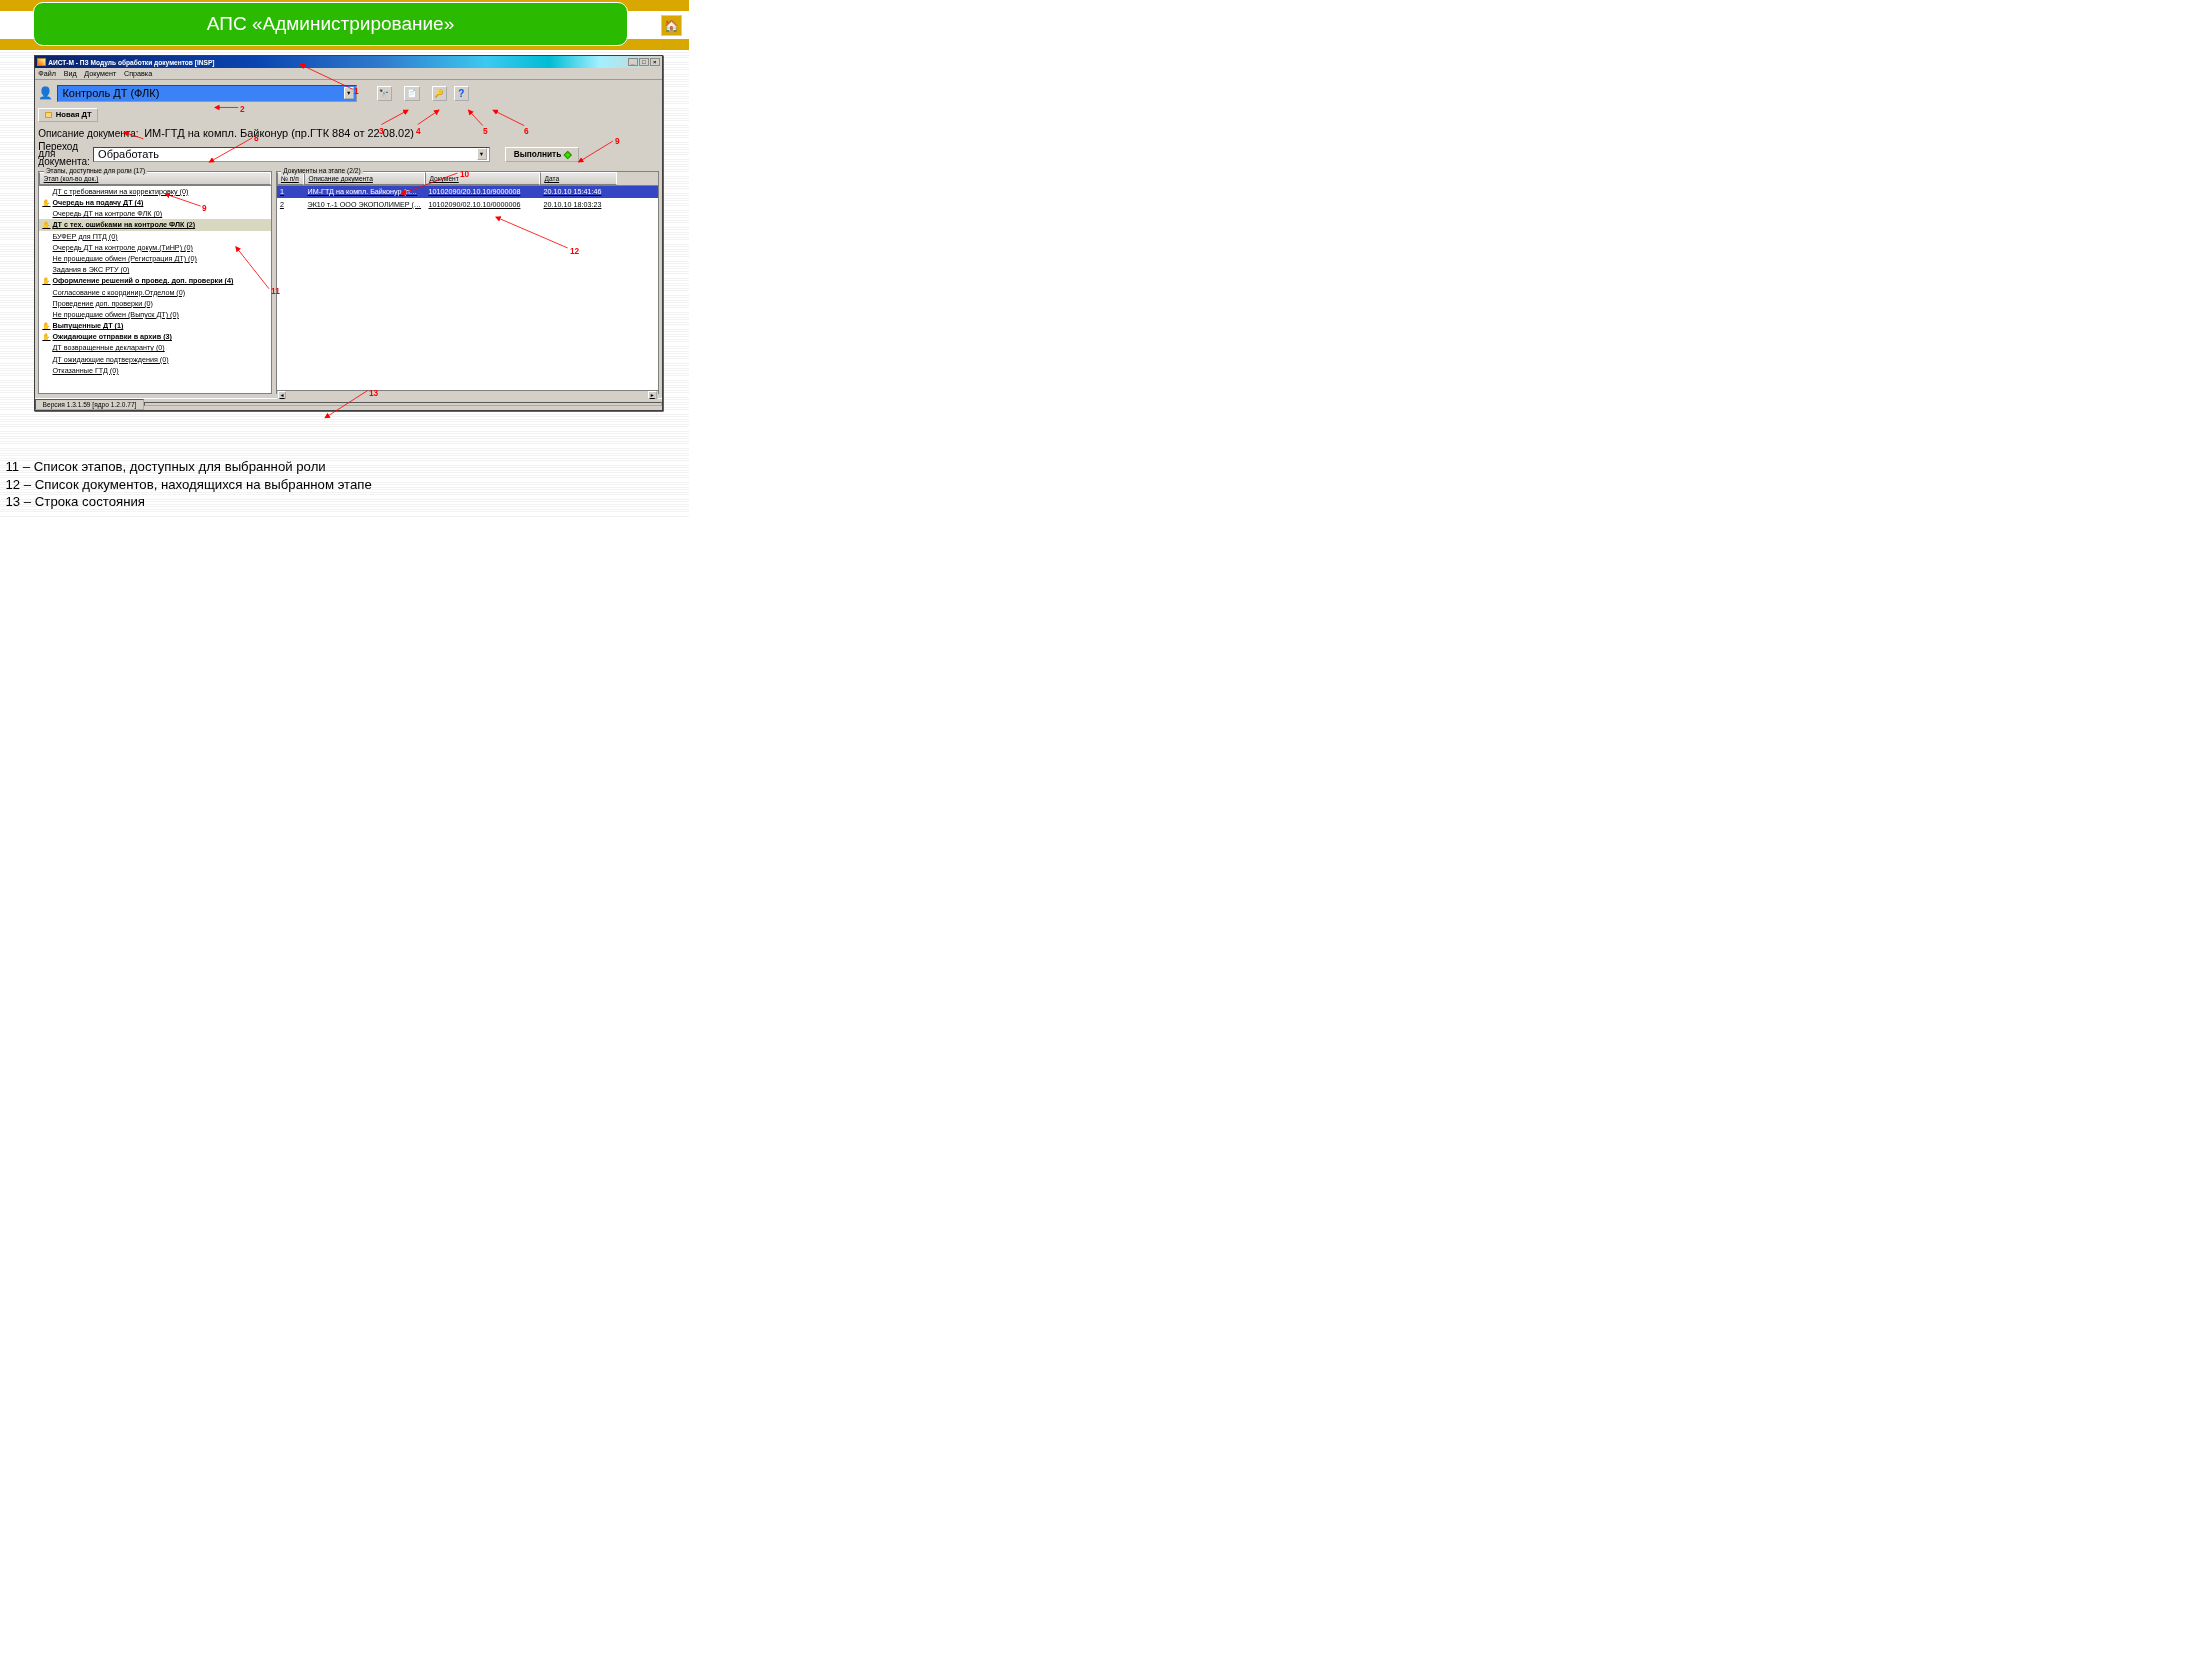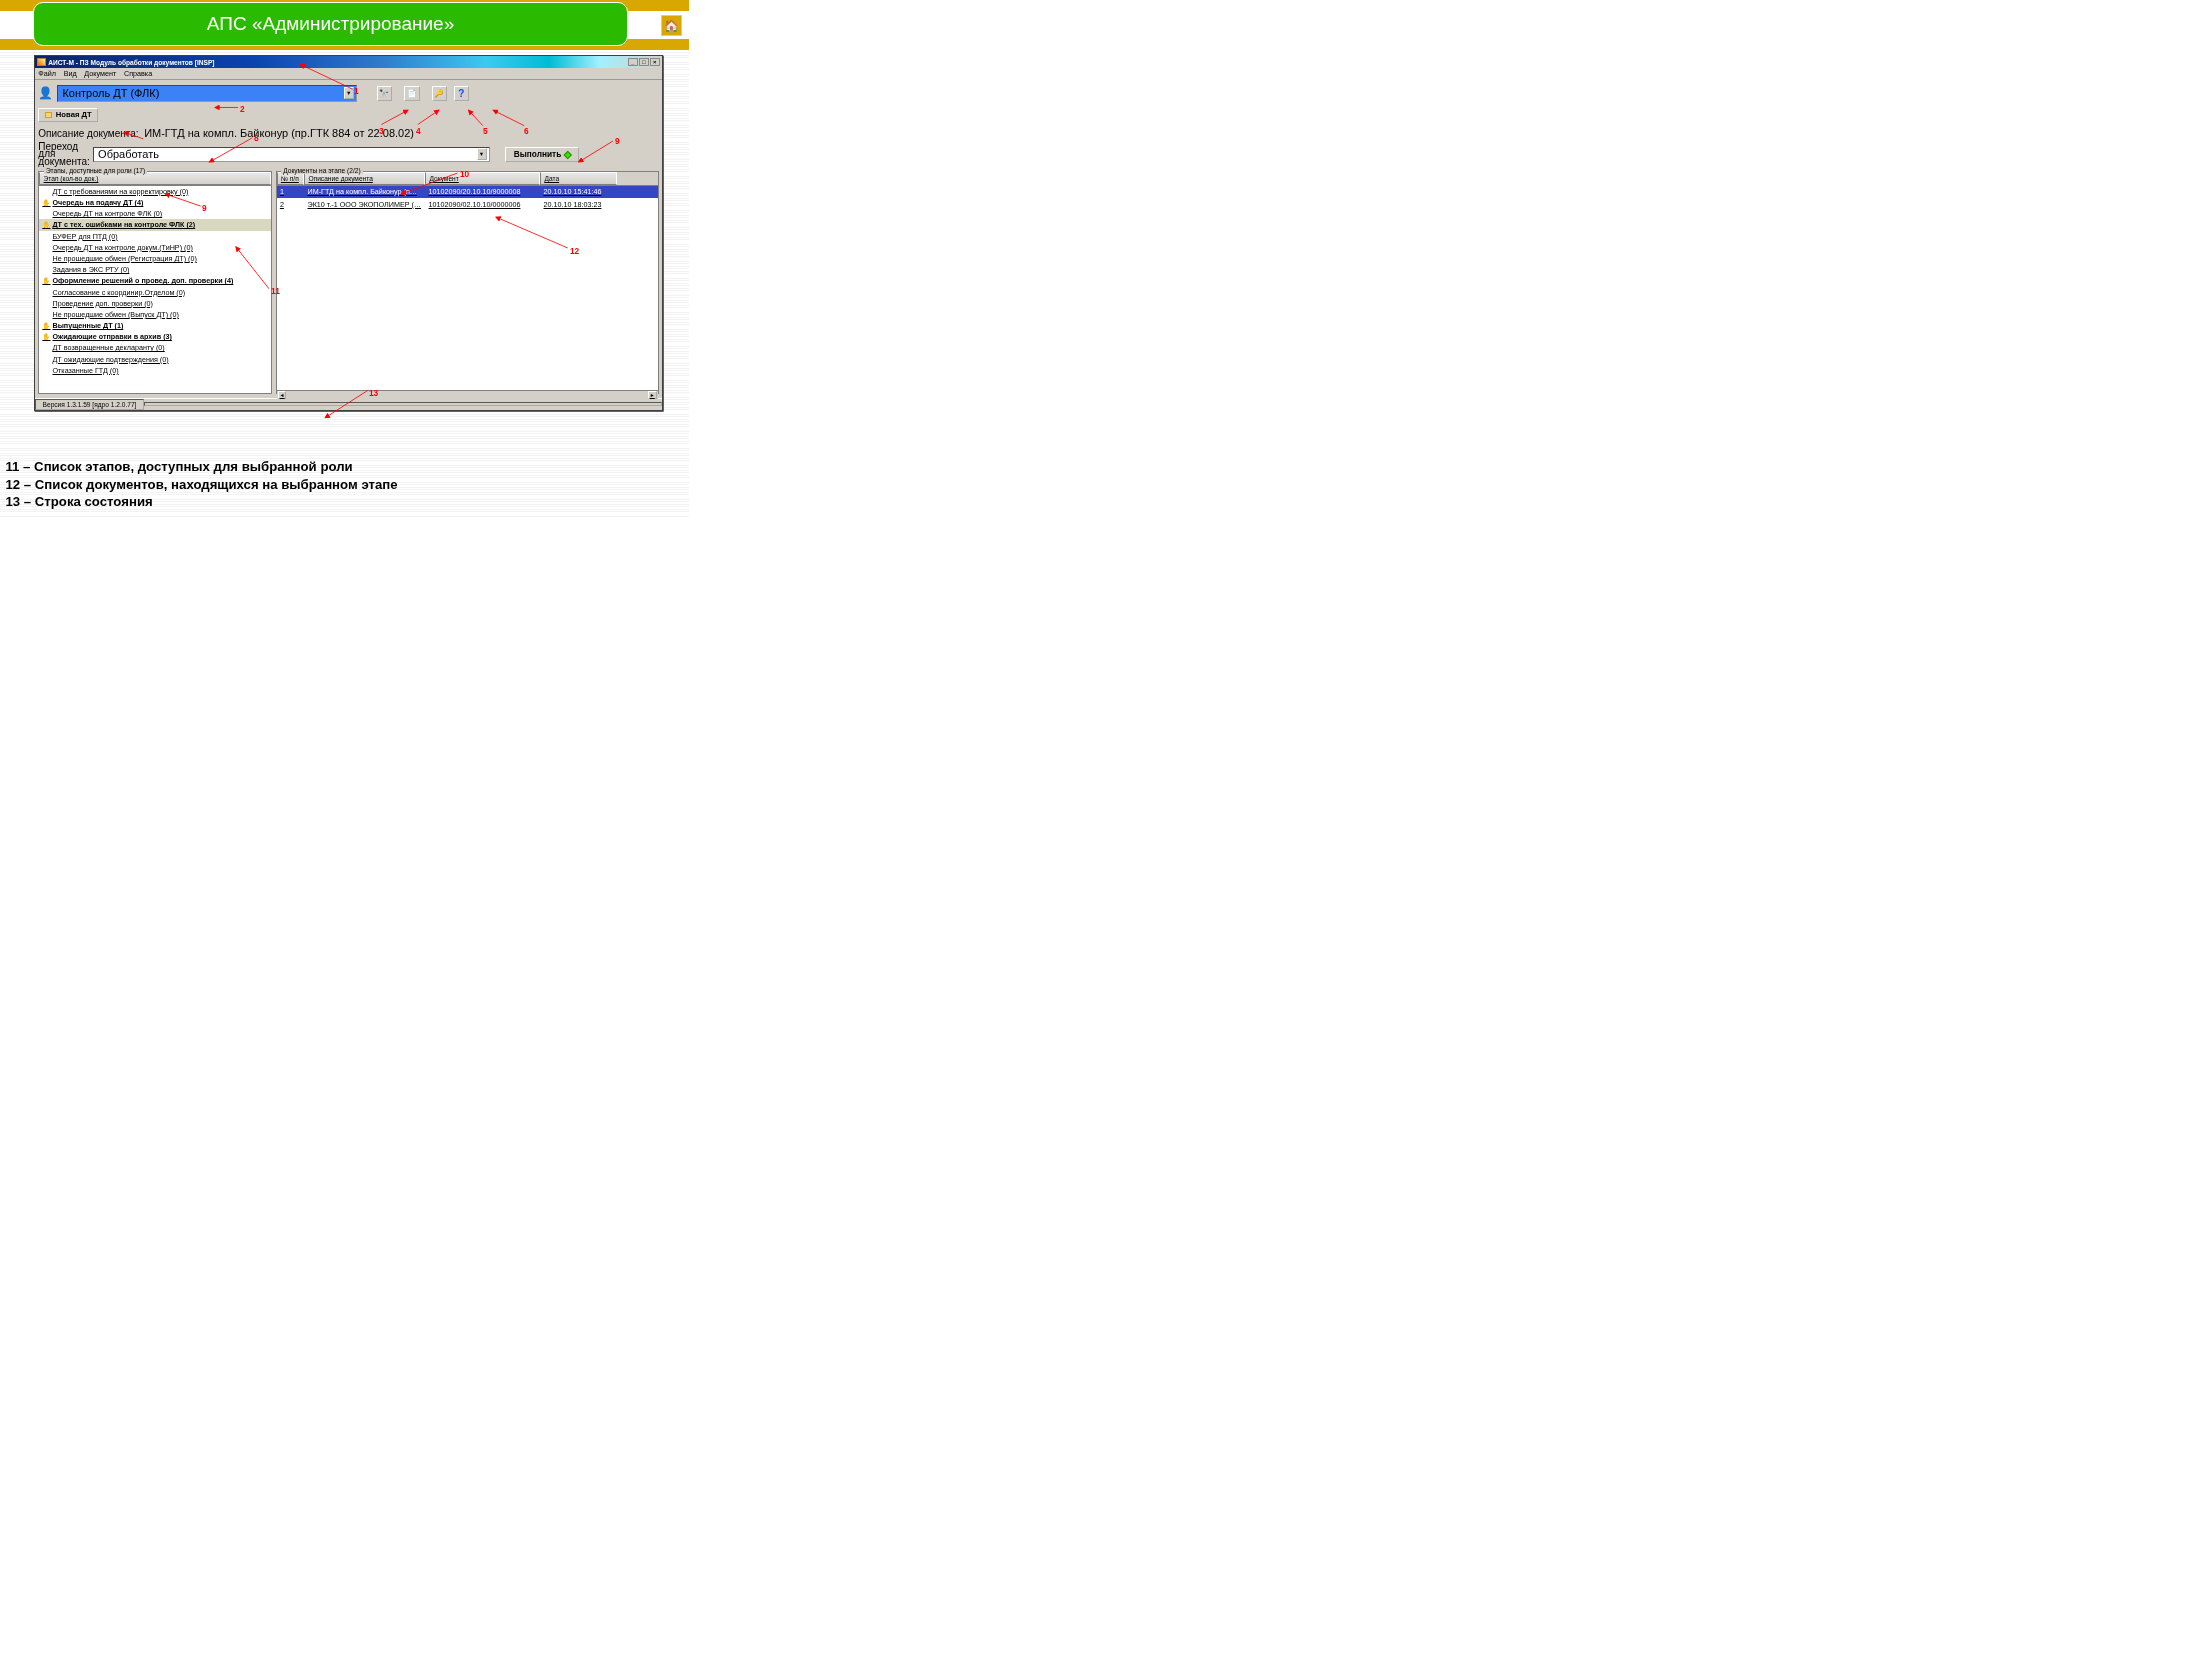--- a/index.html
+++ b/index.html
@@ -124,21 +124,21 @@
   .c-date { flex:0 0 77px; }
   .doc-row { display:flex;font-size:7.2px; }
   .doc-row.sel { background:#3546c4;color:#fff; }
   .hscroll { height:10px;background:#d4d0c8;border-top:0.6px solid #808080;display:flex;justify-content:space-between;align-items:center;padding:0 1.1px; }
   .scroll-btn { width:8.8px;height:7.7px;background:#d4d0c8;border:0.6px outset #fff;font-size:5px;display:flex;align-items:center;justify-content:center; }
   .statusbar { height:12px;background:#d4d0c8;border-top:0.6px solid #fff;display:flex;align-items:center;font-size:6.6px; }
   .status-cell { padding:1.1px 6.6px; border:0.6px inset #aaa; }
   
   .anno { position:absolute; color:#ff0000; font-weight:bold; font-size:8.3px; pointer-events:none; }
   .arrow { position:absolute; pointer-events:none; }
-  .captions { position:absolute; left:5.5px; width:678px; font-size:13.2px; font-weight:bold; color:#000; line-height:17.6px; }
+  .captions { position:absolute; left:5.5px; width:678px; font-size:13.2px; font-weight:normal; color:#000; line-height:17.6px; }
   .captions .cn { }
 </style>
 </head>
 <body>
 
 <div class="slide">
   <div class="gold-stripe gold-top"></div>
   <div class="gold-stripe gold-bot"></div>
   <div class="bg-lines"></div>
   <div class="green-banner">АПС «Администрирование»</div>

